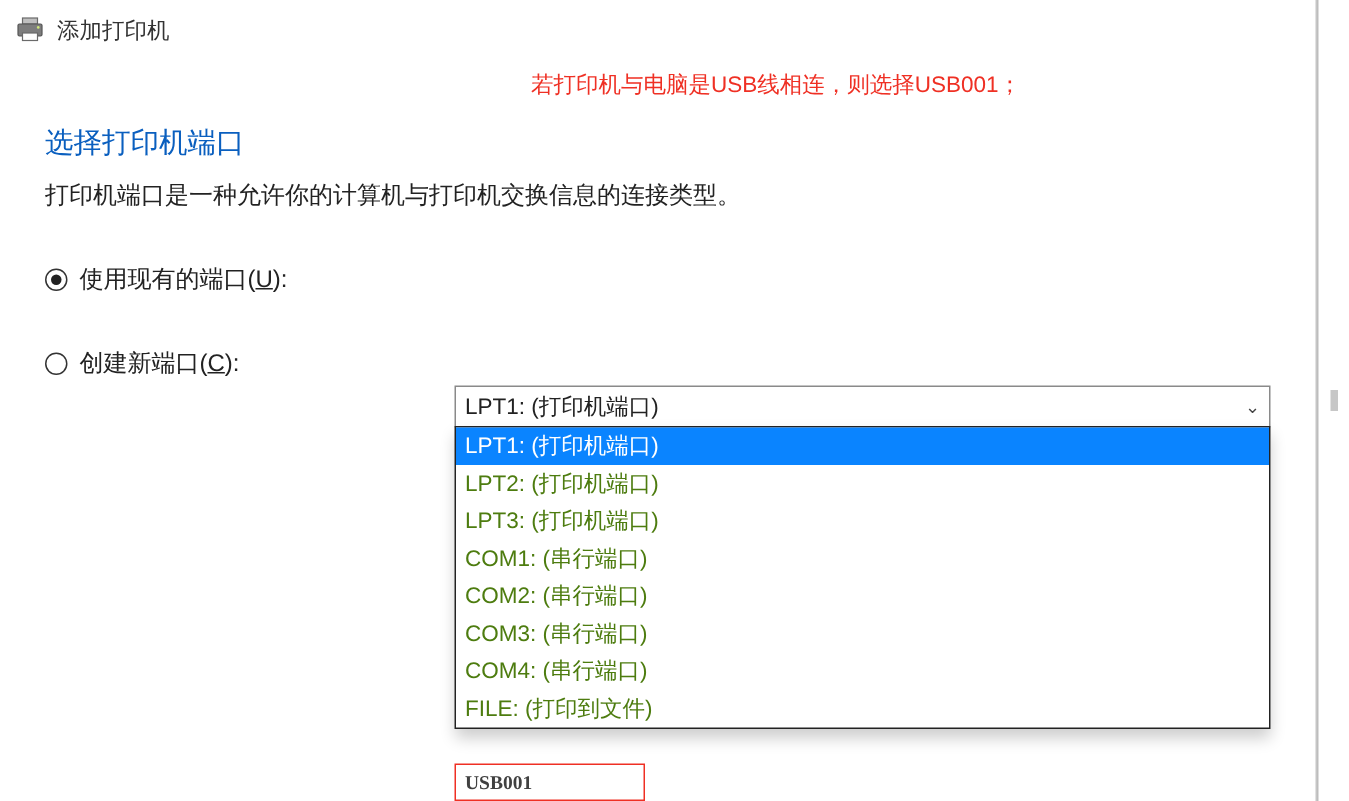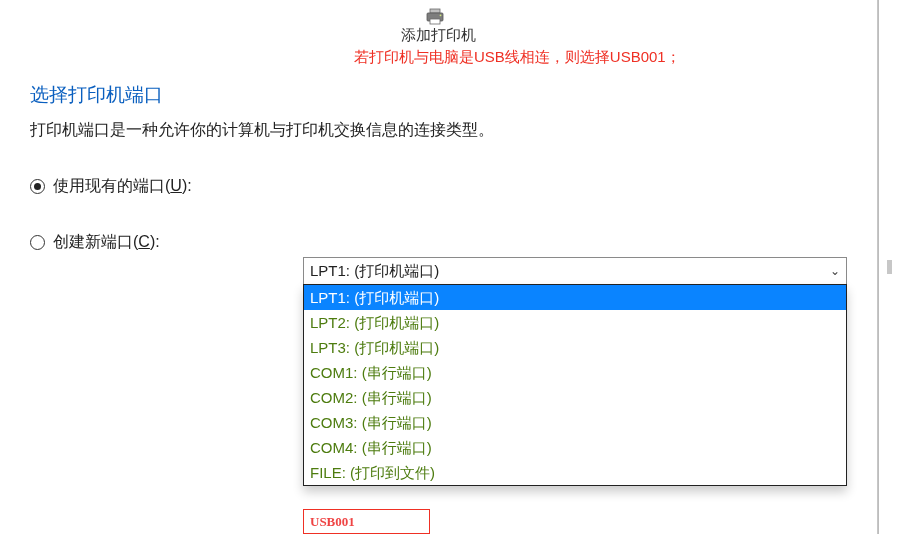--- a/index.html
+++ b/index.html
@@ -19,21 +19,20 @@
     width: 878px;
     height: 534px;
     background: #ffffff;
     border-right: 1px solid #c6c6c6;
   }
   .titlebar {
     display: flex;
     align-items: center;
     padding: 8px 10px 0 10px;
     height: 32px;
-    flex-direction: column;
   }
   .printer-icon {
     width: 20px; height: 18px;
     display: flex;
     align-items: center;
     justify-content: center;
     margin-right: 8px;
   }
   .titlebar .title {
     font-size: 15px;
@@ -147,21 +146,21 @@
     position: absolute;
     left: 0;
     top: 252px;
     width: 127px;
     height: 25px;
     line-height: 23px;
     border: 1px solid #ef3024;
     font-size: 13px;
     font-family: "SimSun", serif;
     font-weight: bold;
-    color: #ef4444;
+    color: #404040;
     padding-left: 6px;
     background: #fff;
   }
   
   .right-edge-shadow {
     position: absolute;
     left: 878px; top: 0;
     width: 1px; height: 534px;
     background: #bdbdbd;
   }

